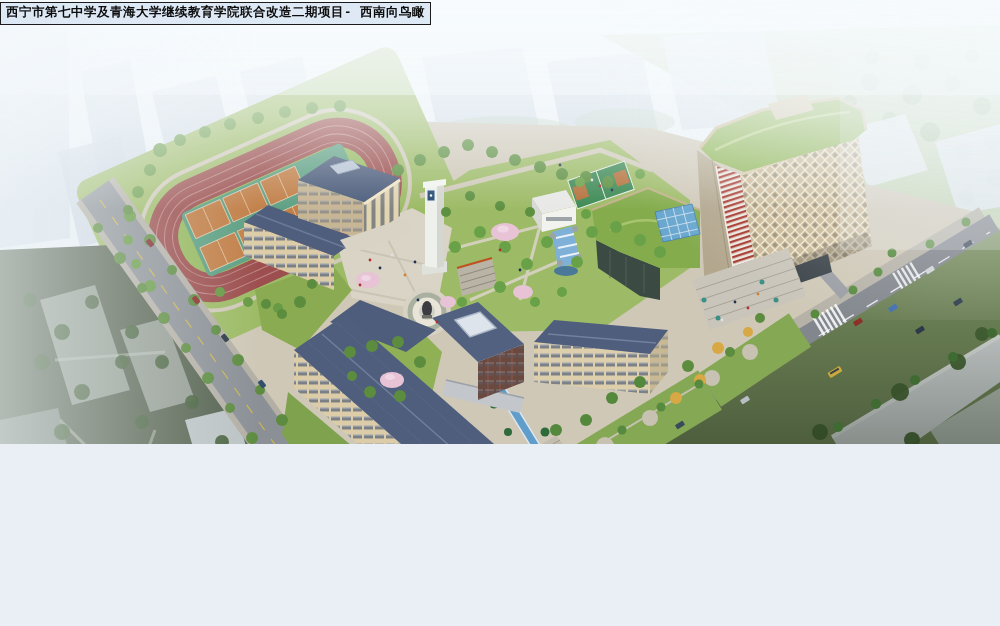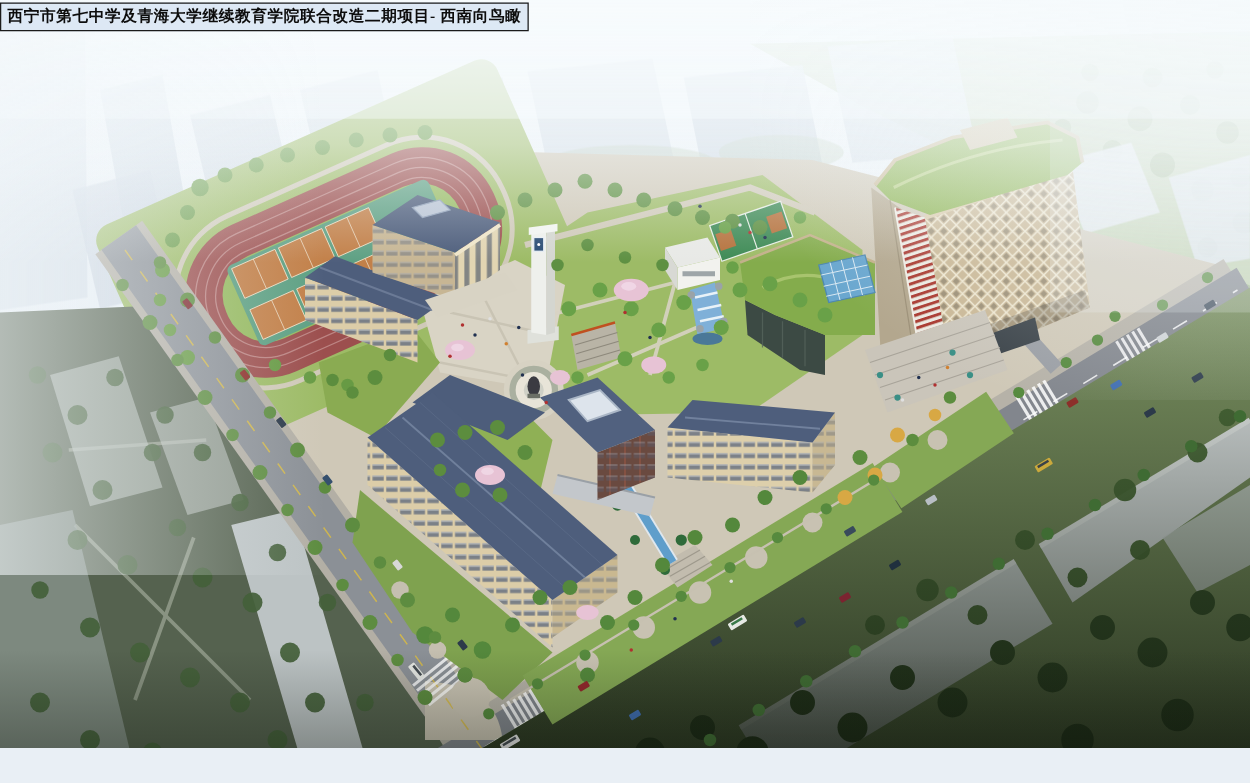--- a/index.html
+++ b/index.html
@@ -1,16 +1,16 @@
 <!DOCTYPE html>
 <html><head>
 <meta charset="utf-8">
 <style>
   html,body{margin:0;padding:0;background:#e9eff5;}
-  .stage{position:relative;width:1000px;height:598px;overflow:hidden;font-family:Liberation Serif, serif;}
+  .stage{position:relative;width:1000px;height:444px;overflow:hidden;font-family:Liberation Mono, monospace;}
   .stage svg{position:absolute;inset:0;display:block;}
   .view-title{
     position:absolute;top:2px;left:0;z-index:10;
     border:1px solid #1b1b1b;background:rgba(219,231,244,.92);
     color:#0d0d0d;font-weight:bold;font-size:12.5px;line-height:16px;
     padding:2px 5px 3px;letter-spacing:.5px;white-space:nowrap;
   }
 </style>
 </head>
 <body>

